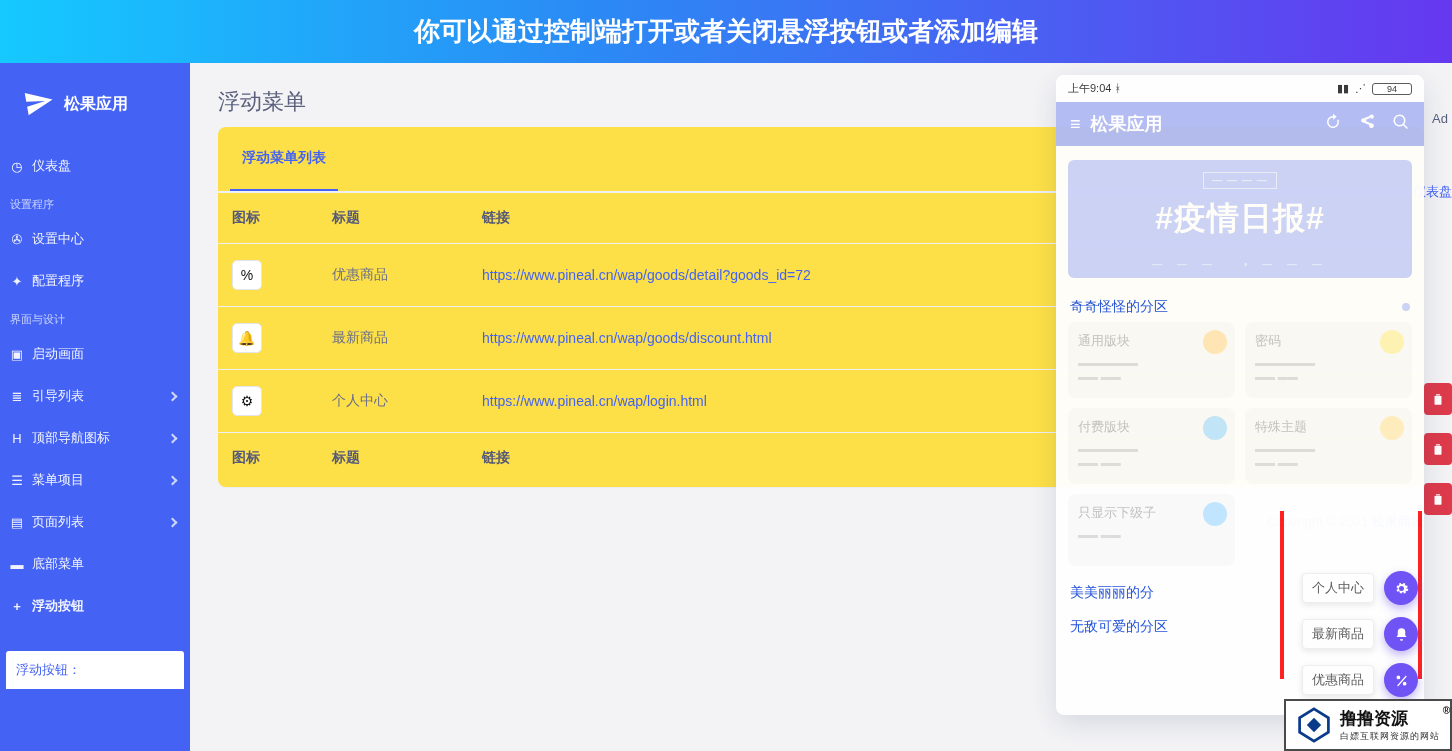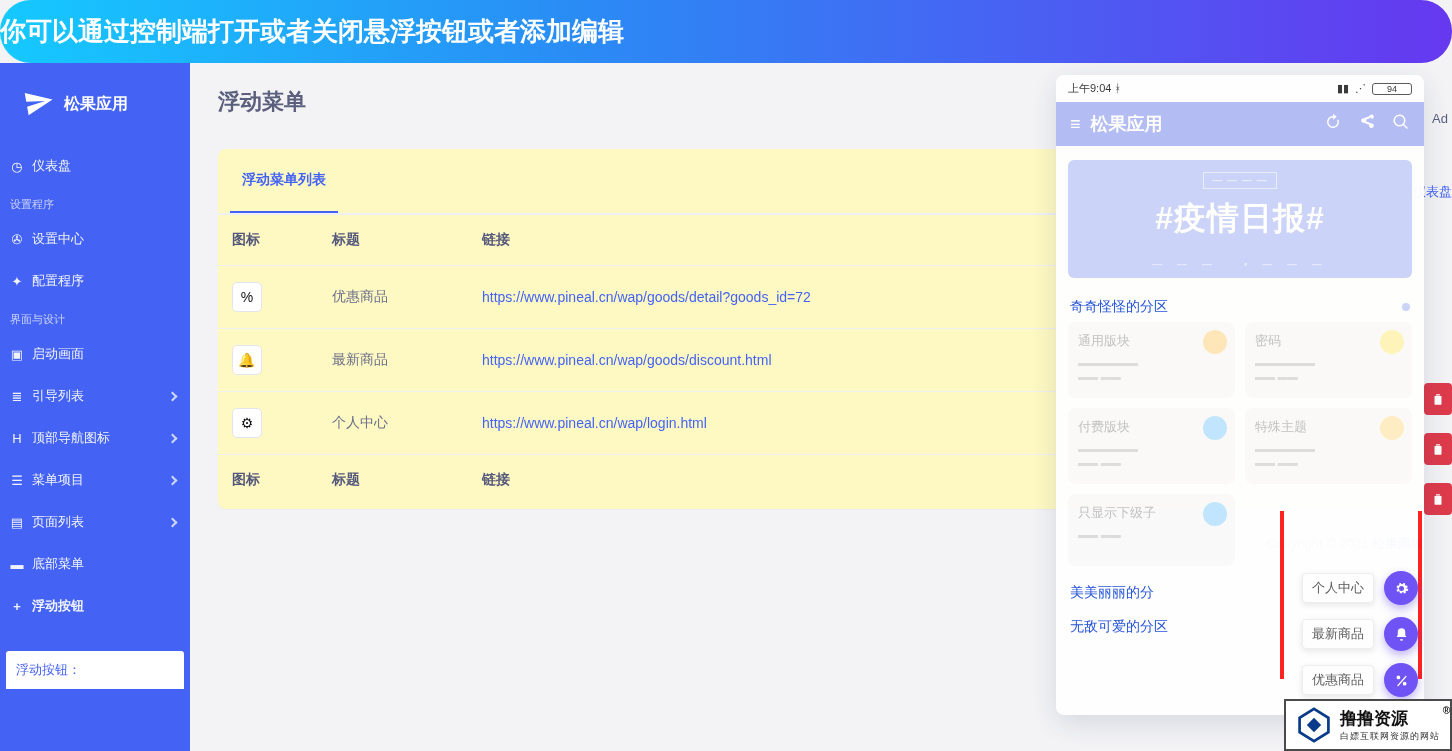--- a/index.html
+++ b/index.html
@@ -5,23 +5,23 @@
 * { margin: 0; padding: 0; box-sizing: border-box; font-family: -apple-system, "Segoe UI", "PingFang SC", "Microsoft YaHei", sans-serif; }
 body { background: #f3f3f5; overflow-x: hidden; }
 
 .top-banner {
   width: 100%;
   height: 63px;
   background: linear-gradient(90deg, #15c9ff 0%, #2a8bf5 40%, #6638f0 100%);
   color: #fff;
   display: flex;
   align-items: center;
+  justify-content: center;
   font-size: 26px;
   font-weight: 700;
-  border-radius: 31px;
 }
 
 .shell { display: flex; height: calc(100vh - 63px); position: relative; }
 
 
 .sidebar {
   width: 190px;
   background: #4463f5;
   color: #fff;
   display: flex;
@@ -39,22 +39,22 @@
   cursor: pointer;
 }
 .nav-item-left { display: flex; align-items: center; gap: 8px; }
 .nav-icon { width: 14px; display:inline-flex; justify-content:center; }
 .chev { width: 7px; height: 7px; border-right: 2px solid #fff; border-bottom: 2px solid #fff; transform: rotate(-45deg); opacity:.8; }
 .sub-item { padding: 10px 10px 10px 10px; font-size: 13px; background: #fff; color: #4463f5; margin: 24px 6px 0 6px; border-radius: 3px 3px 0 0; }
 .plus { font-weight: 700; width:14px; text-align:center; }
 
 
 .main { flex: 1; padding: 24px 28px; overflow: auto; }
-.page-title { font-size: 22px; color: #5a5f7d; font-weight: 700; margin-bottom: 32px; }
-.card { background: #fef9c3; border-radius: 8px; padding: 0 0 4px 0; box-shadow: 0 1px 1px rgba(0,0,0,.03); }
+.page-title { font-size: 22px; color: #5a5f7d; font-weight: 400; margin-bottom: 10px; }
+.card { background: #fde047; border-radius: 8px; padding: 0 0 4px 0; box-shadow: 0 1px 1px rgba(0,0,0,.03); }
 .card-tabs { display: flex; border-bottom: 1px solid #eef0f4; padding: 0 12px; }
 .card-tab { padding: 22px 12px; color: #4463f5; font-weight: 600; font-size: 14px; border-bottom: 2px solid #4463f5; }
 table { width: 100%; border-collapse: collapse; }
 th, td { text-align: left; padding: 16px 14px; border-top: 1px solid #eef0f4; font-size: 14px; }
 th { color: #55597a; font-weight: 600; }
 td.title-col { color: #6b6f89; }
 td.link-col a { color: #4463f5; text-decoration: none; }
 .icon-cell span {
   display: inline-flex; width: 30px; height: 30px; background: #fff; border: 1px solid #e3e5ec;
   border-radius: 5px; align-items: center; justify-content: center; color:#111;

